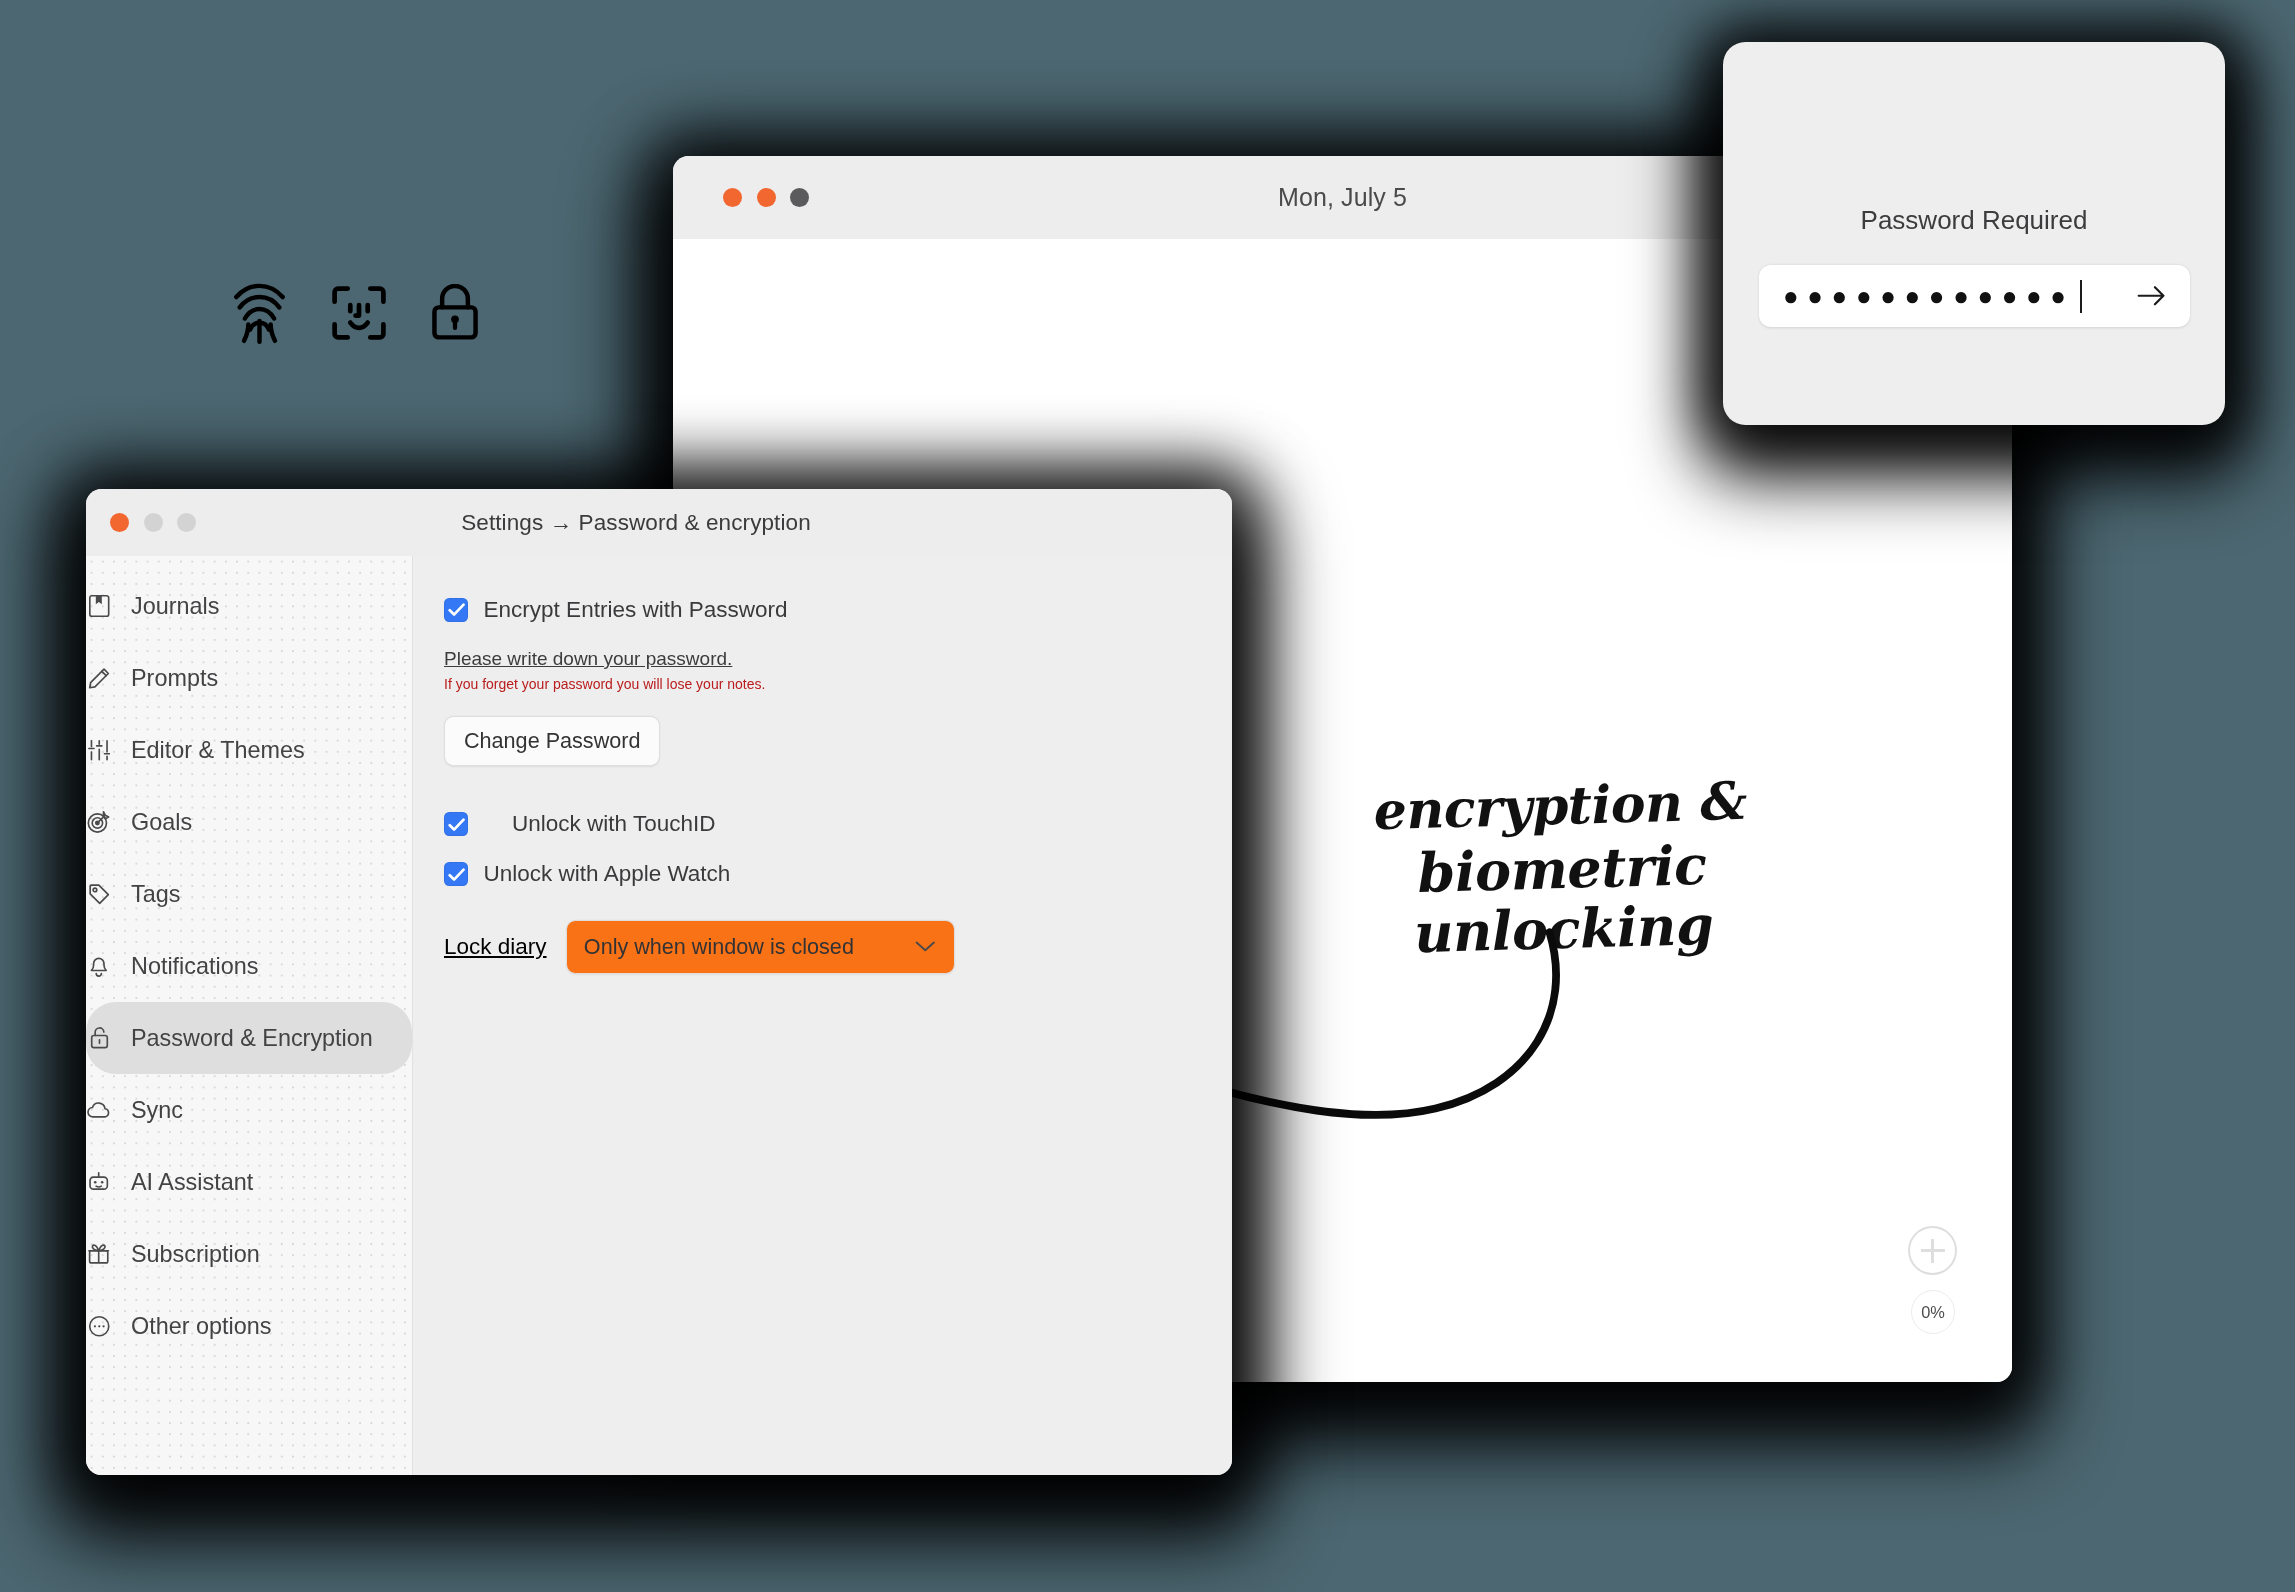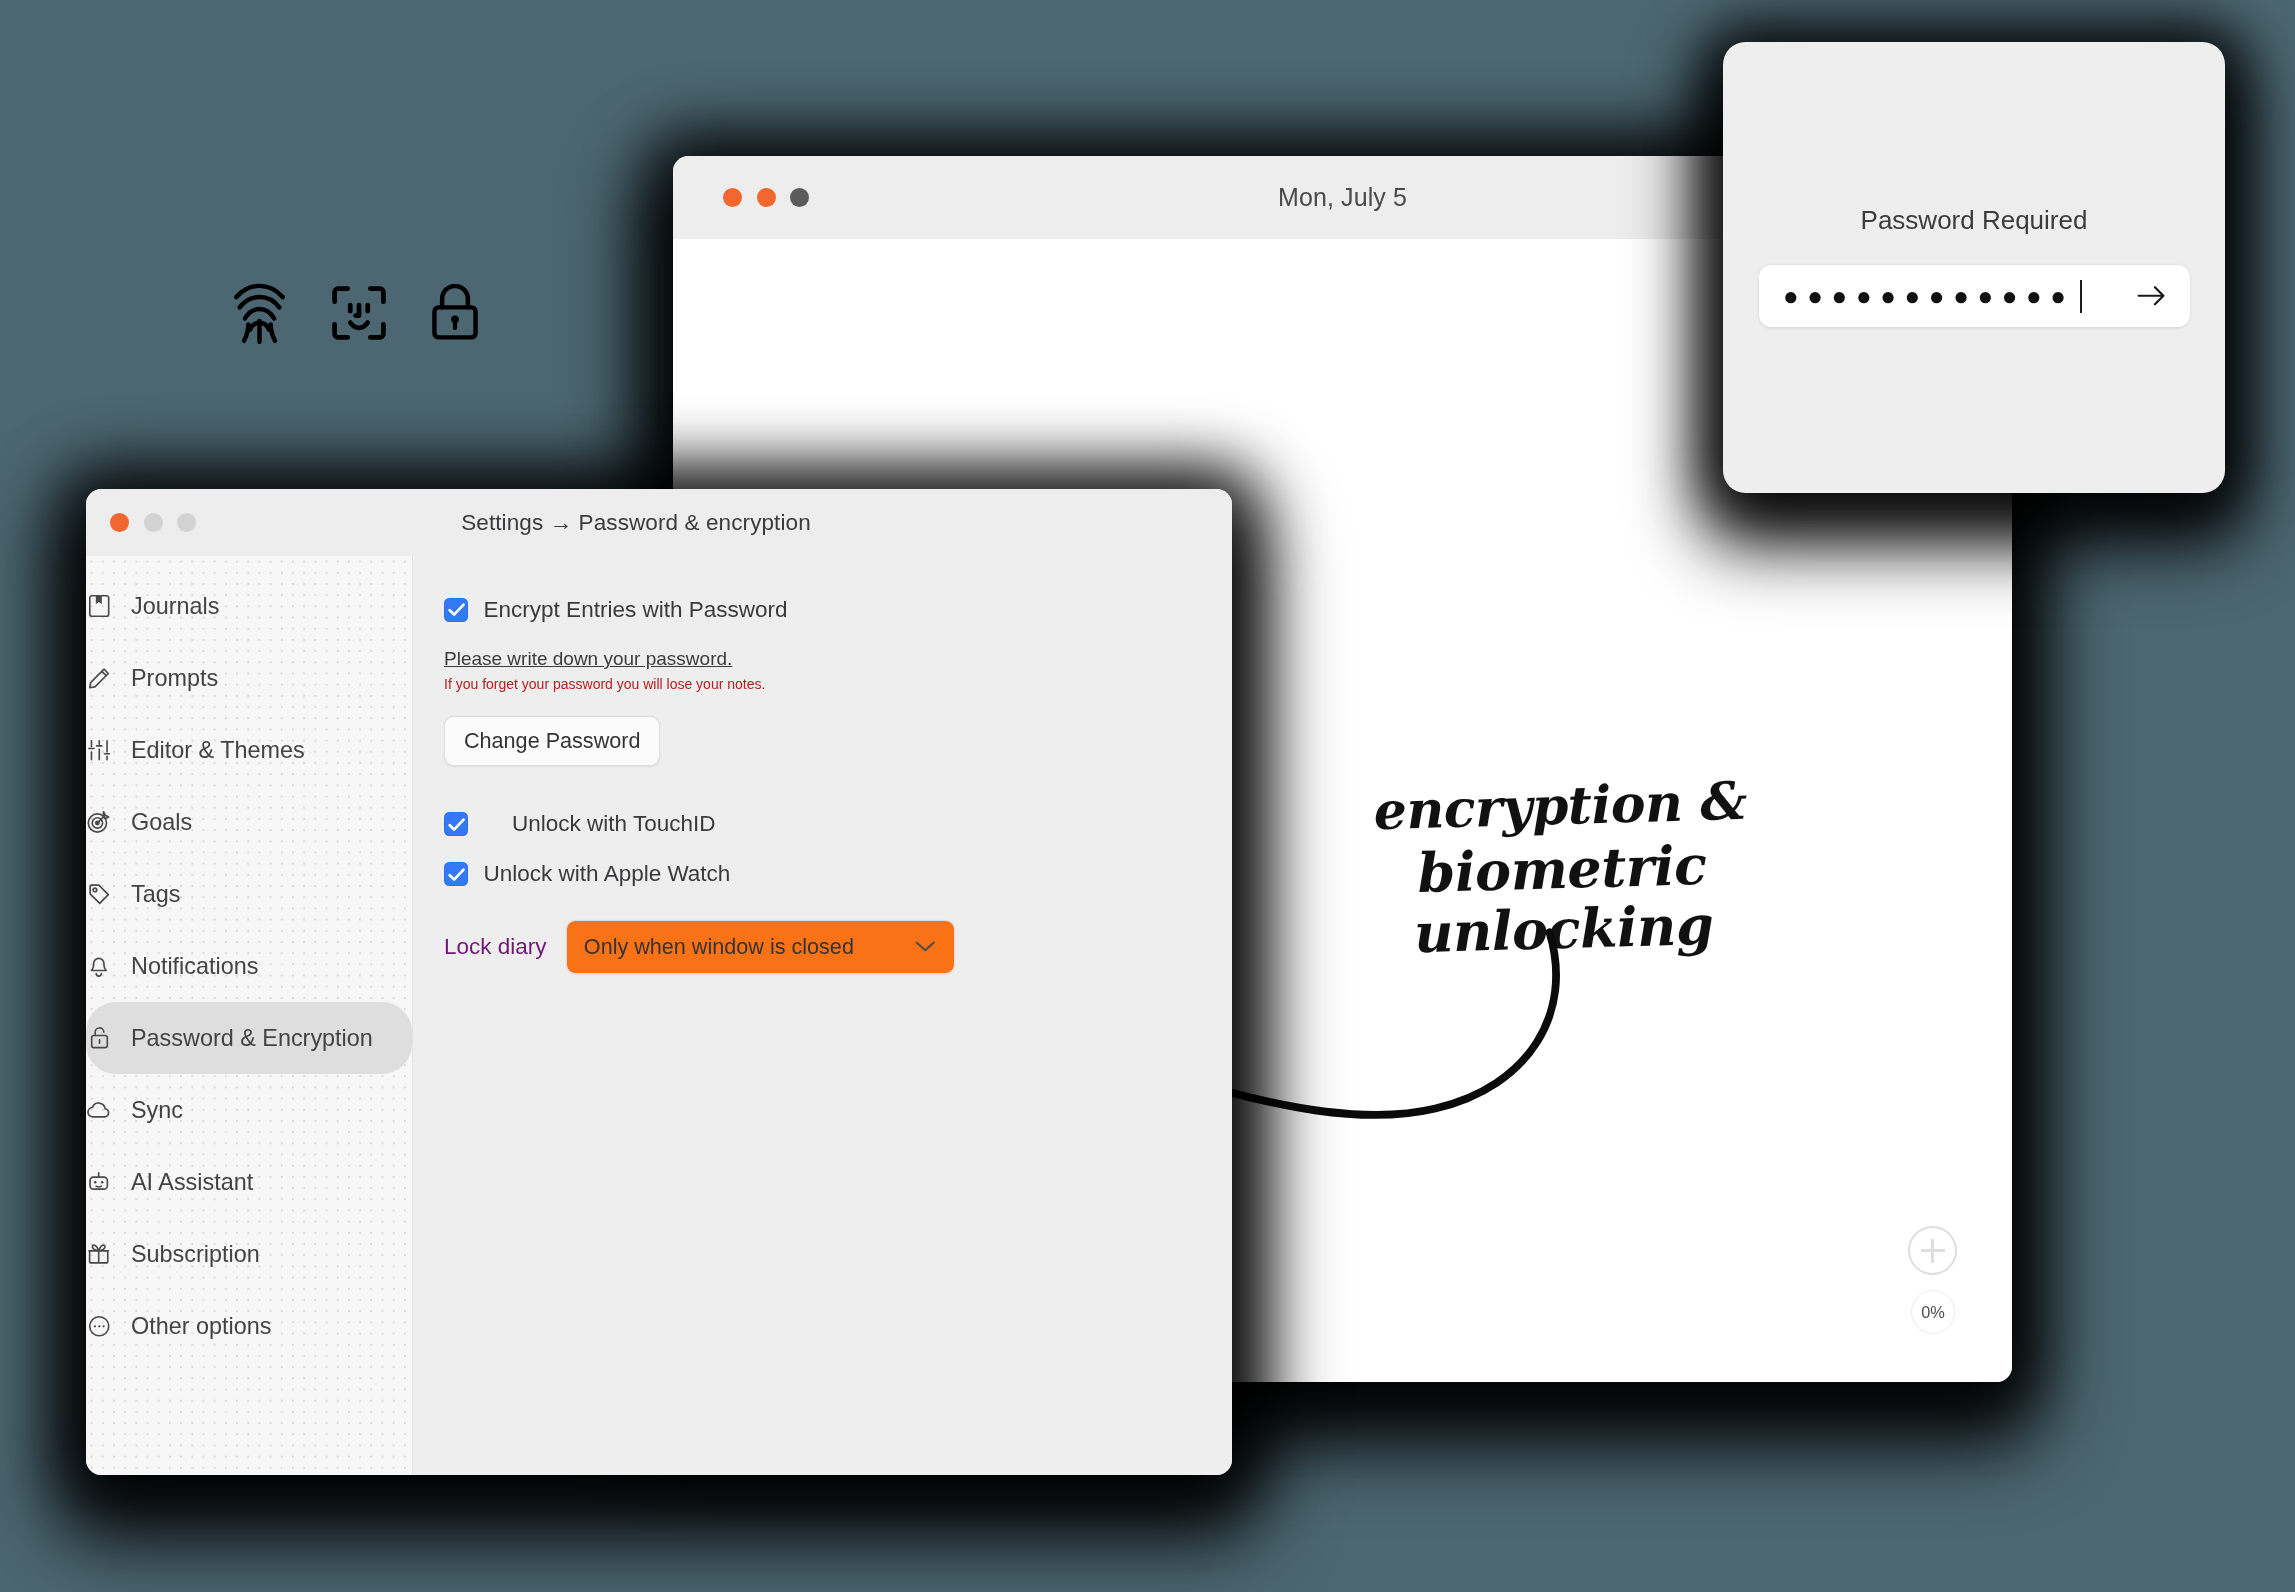--- a/index.html
+++ b/index.html
@@ -39,21 +39,21 @@
 
   
   .annotation{position:absolute;left:1285px;top:777px;width:554px;
     font-family:"DejaVu Serif",serif;font-style:italic;font-weight:700;
     font-size:52px;line-height:1.12;color:#111;text-align:center;
     transform:rotate(-1.6deg);letter-spacing:-0.4px;}
   .annotation .l2{display:block;font-size:54px;margin-top:3.5px;}
   #anno-arrow{position:absolute;left:1124px;top:882px;width:467px;height:294px;}
 
   
-  #password-card{left:1723px;top:42px;width:502px;height:451px;border-radius:22.5px;
+  #password-card{left:1723px;top:42px;width:502px;height:383px;border-radius:22.5px;
     background:#efeeee;
     box-shadow:0 31px 69px 22.5px rgba(0,0,0,.9), 0 0 52px 19px rgba(0,0,0,.7);}
   #password-card .pc-title{position:absolute;top:163px;left:0;right:0;text-align:center;
     font-size:26px;color:#3c3c3e;}
   .pw-field{position:absolute;left:36px;top:223px;width:431px;height:62px;background:#fff;
     border-radius:12px;box-shadow:0 0.9px 2.6px rgba(0,0,0,.12);display:flex;align-items:center;}
   .pw-dots{margin-left:24px;font-size:26px;letter-spacing:8.6px;color:#111;line-height:1;}
   .pw-caret{width:2.2px;height:33px;background:#1b1b1b;margin-left:5.2px;}
   .pw-submit{position:absolute;right:21px;top:50%;transform:translateY(-50%);
     width:35px;height:35px;display:flex;align-items:center;justify-content:center;}
@@ -81,21 +81,21 @@
   .chk-label{font-size:22.5px;color:#3a3a3c;}
   .warn{margin-top:25px;}
   .warn-a{font-size:19px;color:#3c3c3e;text-decoration:underline;}
   .warn-b{font-size:14px;color:#b91c1c;margin-top:6px;}
   .btn{margin-top:24px;display:inline-block;background:#fbfbfb;border:0.9px solid #dedede;
     border-radius:9.5px;padding:11.2px 19px;font-size:21.6px;color:#333335;
     box-shadow:0 0.9px 1.7px rgba(0,0,0,.07);}
   .chk-row.t1{margin-top:45px;gap:44px;}
   .chk-row.t2{margin-top:24px;}
   .lock-row{margin-top:33px;display:flex;align-items:center;gap:19px;}
-  .lock-lbl{font-size:22.5px;color:#701a75;}
+  .lock-lbl{font-size:22.5px;color:#000000;text-decoration:underline;}
   .select{width:389px;height:54px;background:#f97316;border:0.9px solid #dedede;border-radius:9.5px;
     display:flex;align-items:center;justify-content:space-between;padding:0 17.3px;box-sizing:border-box;
     box-shadow:0 0.9px 1.7px rgba(0,0,0,.06);}
   .select .sv{font-size:21.6px;color:#333335;}
 </style>
 </head>
 <body>
 
 <div class="bio-row">
   <span>

